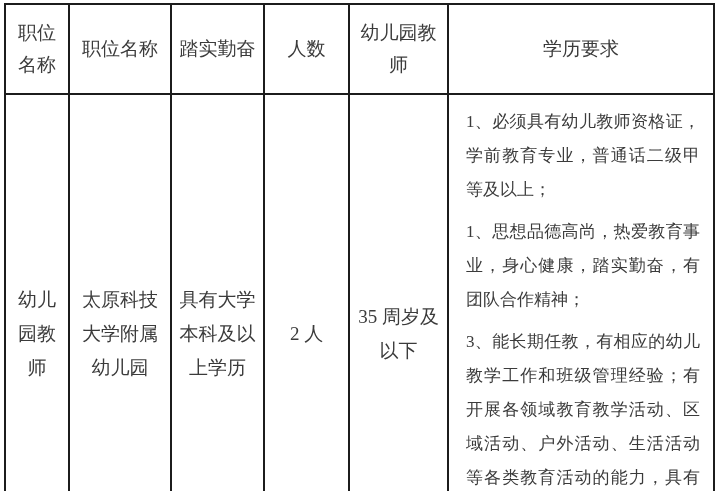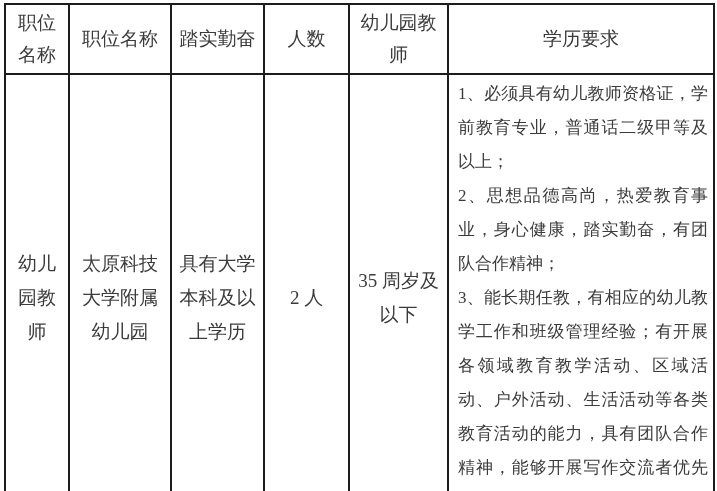--- a/index.html
+++ b/index.html
@@ -29,21 +29,21 @@
     height: 484px;
     background: #ffffff;
   }
   .job-table th,
   .job-table td {
     border: 2px solid #1c1c1c;
     font-size: 19px;
     font-weight: normal;
     overflow: hidden;
   }
-  .job-table thead tr { height: 70px; }
+  .job-table thead tr { height: 90px; }
   .job-table tbody tr { height: 414px; }
   .job-table th {
     text-align: center;
     vertical-align: middle;
     line-height: 1.7;
     padding: 0 6px;
     word-break: break-all;
   }
   td.cell-center {
     text-align: center;
@@ -54,21 +54,21 @@
   }
   td.cell-other {
     vertical-align: top;
     text-align: justify;
     font-size: 17px;
     line-height: 34px;
     padding: 2px 5px 2px 9px;
     word-break: break-all;
   }
   td.cell-other p {
-    margin: 0;
+    margin: 8px;
   }
 </style>
 </head>
 <body>
 
 <div class="page">
   <table class="job-table">
     <colgroup>
       <col style="width:64px">
       <col style="width:102px">
@@ -89,19 +89,19 @@
     </thead>
     <tbody>
       <tr>
         <td class="cell-center">幼儿园教师</td>
         <td class="cell-center">太原科技大学附属幼儿园</td>
         <td class="cell-center">具有大学本科及以上学历</td>
         <td class="cell-center">2 人</td>
         <td class="cell-center">35 周岁及以下</td>
         <td class="cell-other">
           <p>1、必须具有幼儿教师资格证，学前教育专业，普通话二级甲等及以上；</p>
-          <p>2、思想品德高尚，热爱教育事业，身心健康，踏实勤奋，有团队合作精神；</p>
+          <p>1、思想品德高尚，热爱教育事业，身心健康，踏实勤奋，有团队合作精神；</p>
           <p>3、能长期任教，有相应的幼儿教学工作和班级管理经验；有开展各领域教育教学活动、区域活动、户外活动、生活活动等各类教育活动的能力，具有团队合作精神，能够开展写作交流者优先录取。</p>
         </td>
       </tr>
     </tbody>
   </table>
 </div>
 
 </body></html>

